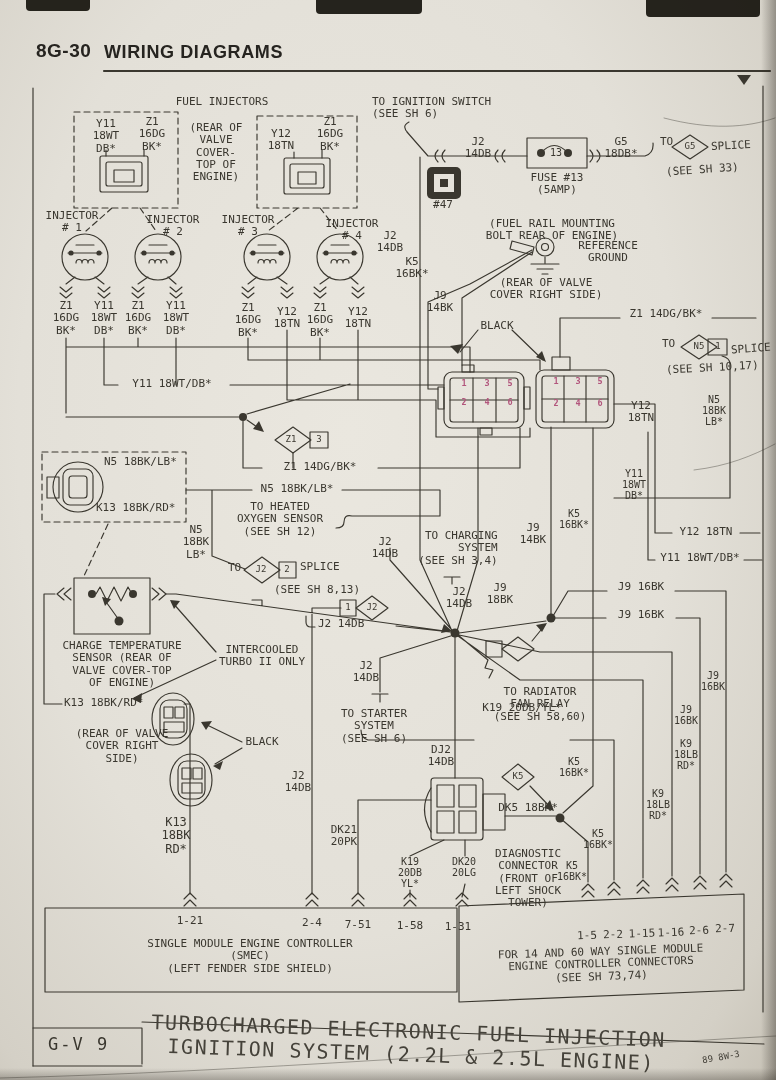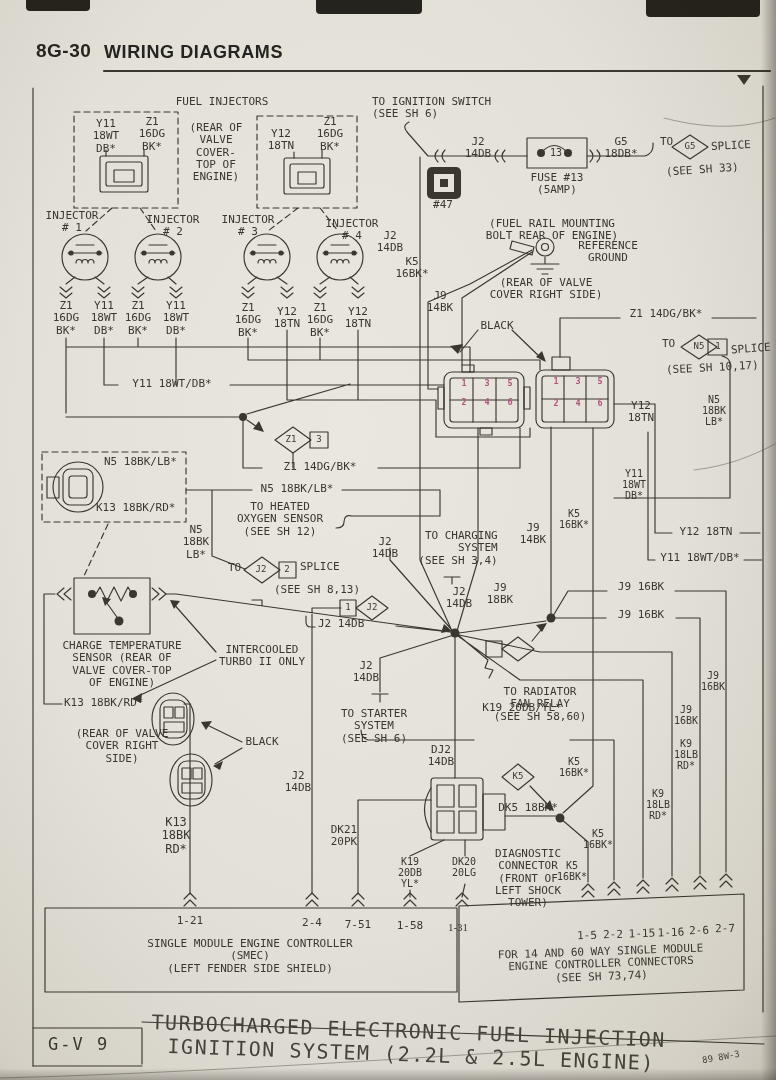--- a/index.html
+++ b/index.html
@@ -407,21 +407,21 @@
 YL*</div>
       <div class="lbl" style="left: 464px; top: 856px; font-size: 10px; transform: translateX(-50%);">DK20
 20LG</div>
       <div class="lbl" style="left: 176px; top: 816px; font-size: 12px; transform: translateX(-50%);">K13
 18BK
 RD*</div>
       <div class="lbl" style="left: 190px; top: 915px; transform: translateX(-50%);">1-21</div>
       <div class="lbl" style="left: 312px; top: 917px; transform: translateX(-50%);">2-4</div>
       <div class="lbl" style="left: 358px; top: 919px; transform: translateX(-50%);">7-51</div>
       <div class="lbl" style="left: 410px; top: 920px; transform: translateX(-50%);">1-58</div>
-      <div class="lbl" style="left: 458px; top: 921px; transform: translateX(-50%); font-family: Liberation Serif, serif;">1-31</div>
+      <div class="lbl" style="left: 458px; top: 921px; transform: translateX(-50%);">1-31</div>
       <div class="lbl" style="left: 250px; top: 938px; transform: translateX(-50%);">SINGLE MODULE ENGINE CONTROLLER
 (SMEC)
 (LEFT FENDER SIDE SHIELD)</div>
       <div class="lbl" style="left: 587px; top: 930px; transform: translateX(-50%) rotate(-2deg);">1-5</div>
       <div class="lbl" style="left: 613px; top: 929px; transform: translateX(-50%) rotate(-2deg);">2-2</div>
       <div class="lbl" style="left: 642px; top: 928px; transform: translateX(-50%) rotate(-2deg);">1-15</div>
       <div class="lbl" style="left: 671px; top: 927px; transform: translateX(-50%) rotate(-2deg);">1-16</div>
       <div class="lbl" style="left: 699px; top: 925px; transform: translateX(-50%) rotate(-2deg);">2-6</div>
       <div class="lbl" style="left: 725px; top: 923px; transform: translateX(-50%) rotate(-2deg);">2-7</div>
       <div class="lbl" style="left: 601px; top: 946px; transform: translateX(-50%) rotate(-2deg);">FOR 14 AND 60 WAY SINGLE MODULE

